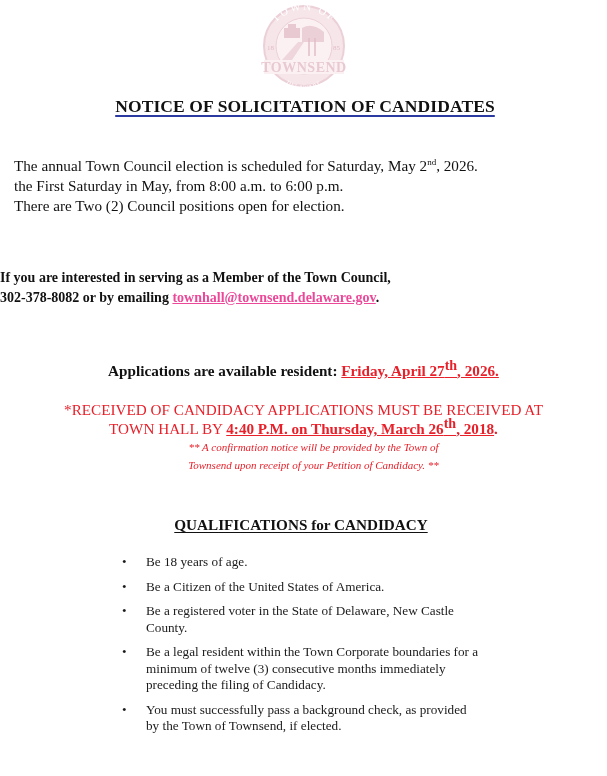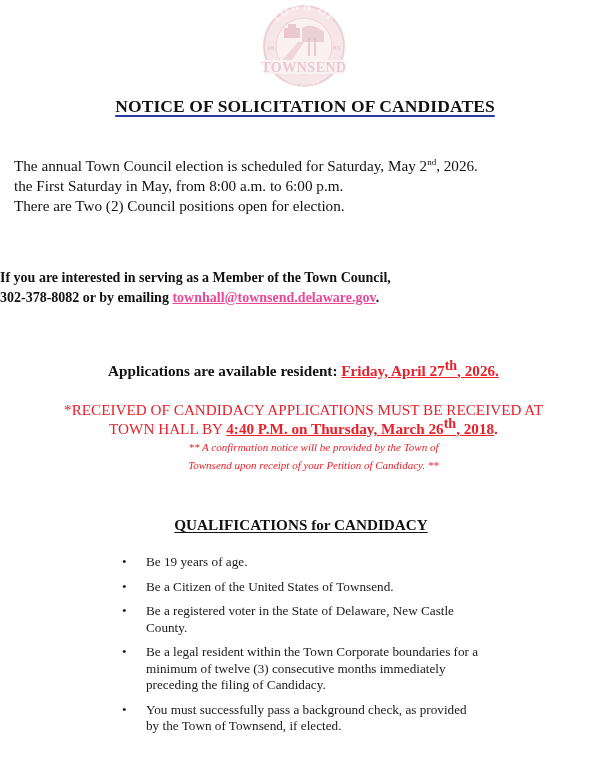--- a/index.html
+++ b/index.html
@@ -188,18 +188,18 @@
   <div><span>TOWN HALL BY </span><span class="deadline"><span>4:40 P.M. on Thursday, March 26</span><sup class="s">th</sup><span>, 2018</span></span><span style="font-weight:bold">.</span></div>
   <div class="confirm">** A confirmation notice will be provided by the Town of</div>
   <div class="confirm">Townsend upon receipt of your Petition of Candidacy. **</div>
 </div>
 
 <div class="qual-title">
   <span>QUALIFICATIONS for CANDIDACY</span>
 </div>
 
 <ul class="quals">
-  <li><span class="bullet">•</span><span>Be 19 years of age.</span></li>
-  <li><span class="bullet">•</span><span>Be a Citizen of the United States of Townsend.</span></li>
+  <li><span class="bullet">•</span><span>Be 18 years of age.</span></li>
+  <li><span class="bullet">•</span><span>Be a Citizen of the United States of America.</span></li>
   <li style="padding-right:28px"><span class="bullet">•</span><span>Be a registered voter in the State of Delaware, New Castle County.</span></li>
   <li><span class="bullet">•</span><span>Be a legal resident within the Town Corporate boundaries for a minimum of twelve (3) consecutive months immediately preceding the filing of Candidacy.</span></li>
   <li style="padding-right:20px"><span class="bullet">•</span><span>You must successfully pass a background check, as provided by the Town of Townsend, if elected.</span></li>
 </ul>
 
 </body></html>

